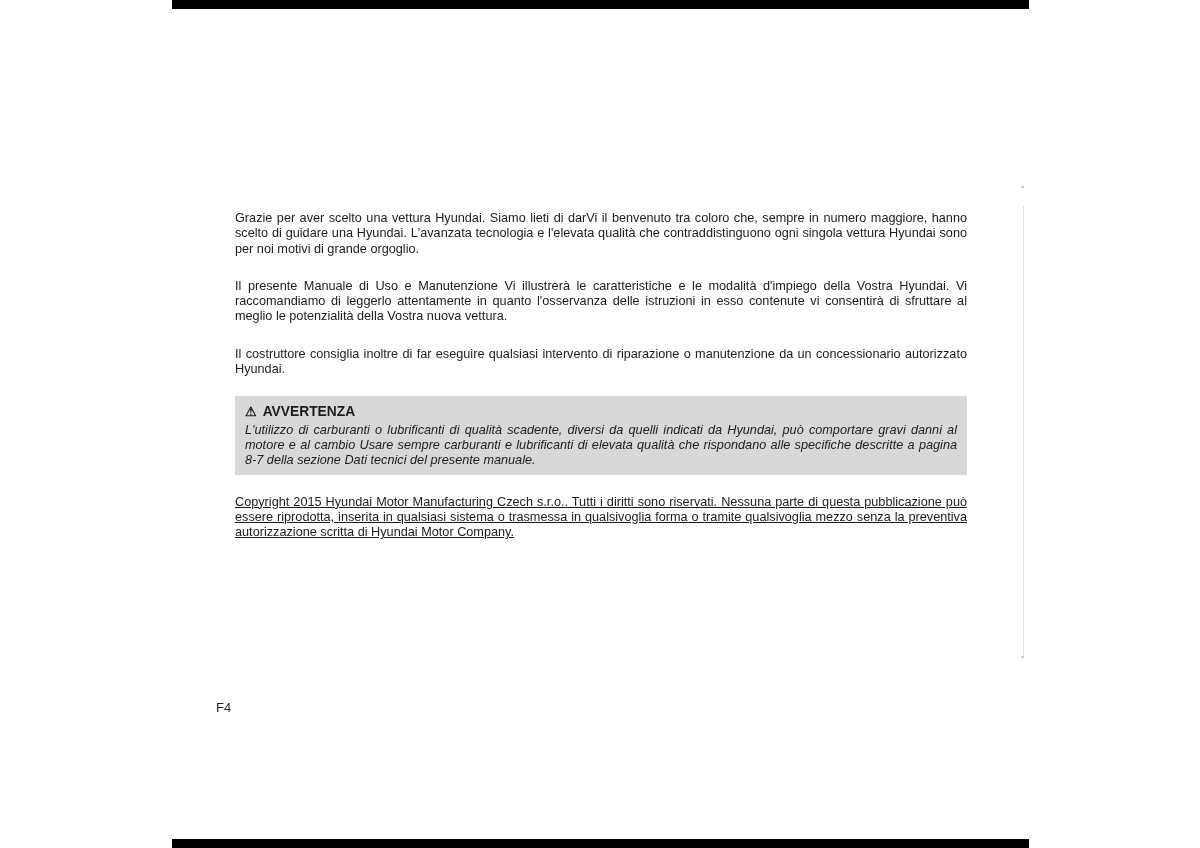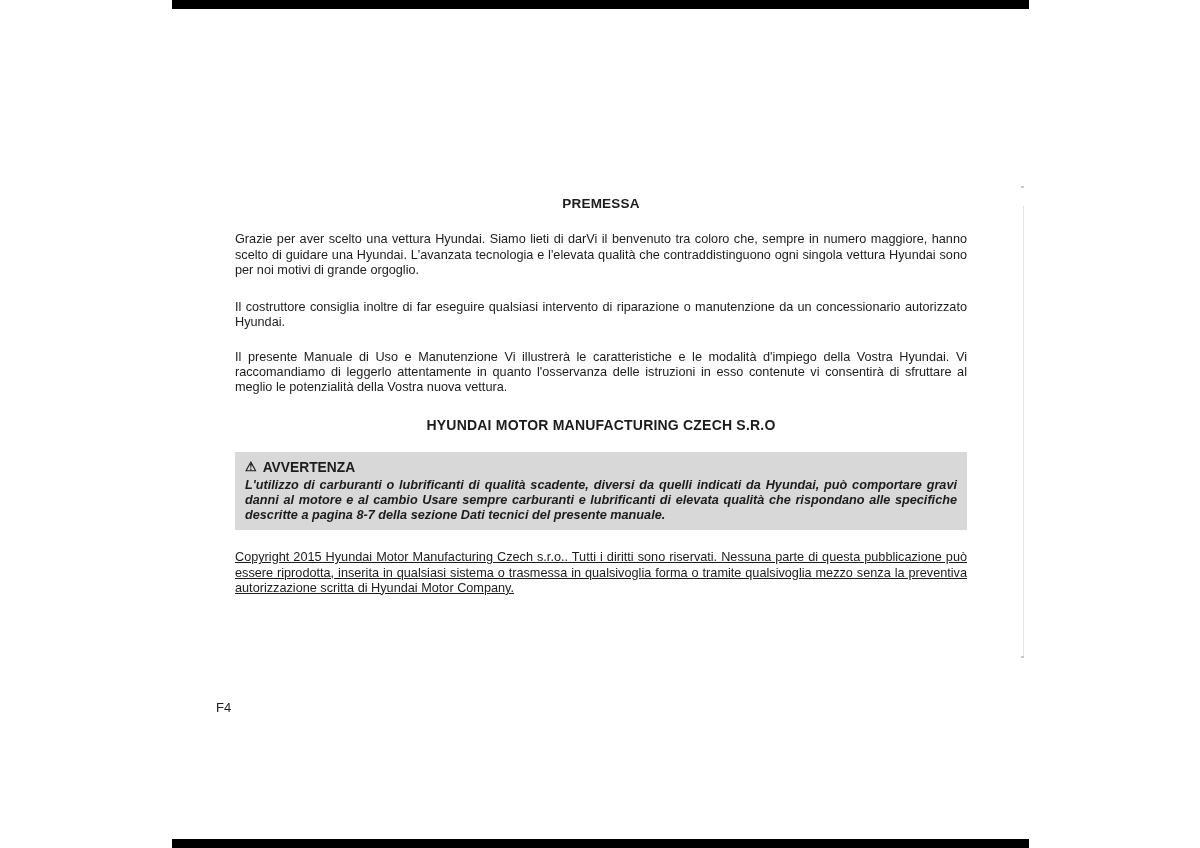--- a/index.html
+++ b/index.html
@@ -52,21 +52,21 @@
     line-height: 15.3px;
   }
   .title {
     margin: 0 0 21px 0;
     font-size: 13.5px;
     font-weight: bold;
     text-align: center;
     letter-spacing: 0.2px;
   }
   .para {
-    margin: 0 0 22px 0;
+    margin: 15px 0 22px 0;
     text-align: justify;
   }
   .para.p3 { margin-bottom: 19px; }
   .manufacturer {
     margin: 0 0 19px 0;
     font-size: 14px;
     font-weight: bold;
     text-align: center;
     letter-spacing: 0.2px;
   }
@@ -93,21 +93,21 @@
     gap: 6px;
   }
   .warning-icon {
     font-size: 13px;
     line-height: 1;
     position: relative;
     top: -1px;
   }
   .warning-text {
     margin: 0;
-    font-weight: bold;
+    font-weight: normal;
     font-style: italic;
     text-align: justify;
     line-height: 15px;
   }
   .copyright { margin-bottom: 0; text-decoration: underline; }
 
   .page-number {
     position: absolute;
     left: 216px;
     top: 700px;
@@ -119,29 +119,27 @@
 
 <div class="rule-bar top"></div>
 <div class="rule-bar bottom"></div>
 
 <div class="scan-line"></div>
 <div class="scan-dot d1"></div>
 <div class="scan-dot d2"></div>
 
 <div class="content">
 
-  <h1 class="title">PREMESSA</h1>
 
   <p class="para p1">Grazie per aver scelto una vettura Hyundai. Siamo lieti di darVi il benvenuto tra coloro che, sempre in numero maggiore, hanno scelto di guidare una Hyundai. L'avanzata tecnologia e l'elevata qualità che contraddistinguono ogni singola vettura Hyundai sono per noi motivi di grande orgoglio.</p>
 
+  <p class="para p2">Il presente Manuale di Uso e Manutenzione Vi illustrerà le caratteristiche e le modalità d'impiego della Vostra Hyundai. Vi raccomandiamo di leggerlo attentamente in quanto l'osservanza delle istruzioni in esso contenute vi consentirà di sfruttare al meglio le potenzialità della Vostra nuova vettura.</p>
+
   <p class="para p3">Il costruttore consiglia inoltre di far eseguire qualsiasi intervento di riparazione o manutenzione da un concessionario autorizzato Hyundai.</p>
 
-  <p class="para p2">Il presente Manuale di Uso e Manutenzione Vi illustrerà le caratteristiche e le modalità d'impiego della Vostra Hyundai. Vi raccomandiamo di leggerlo attentamente in quanto l'osservanza delle istruzioni in esso contenute vi consentirà di sfruttare al meglio le potenzialità della Vostra nuova vettura.</p>
-
-  <h2 class="manufacturer">HYUNDAI MOTOR MANUFACTURING CZECH S.R.O</h2>
 
 
   <div class="warning">
     <div class="warning-head">
       <span class="warning-icon">⚠</span>
       <span class="warning-title">AVVERTENZA</span>
     </div>
     <p class="warning-text">L'utilizzo di carburanti o lubrificanti di qualità scadente, diversi da quelli indicati da Hyundai, può comportare gravi danni al motore e al cambio Usare sempre carburanti e lubrificanti di elevata qualità che rispondano alle specifiche descritte a pagina 8-7 della sezione Dati tecnici del presente manuale.</p>
   </div>
 

